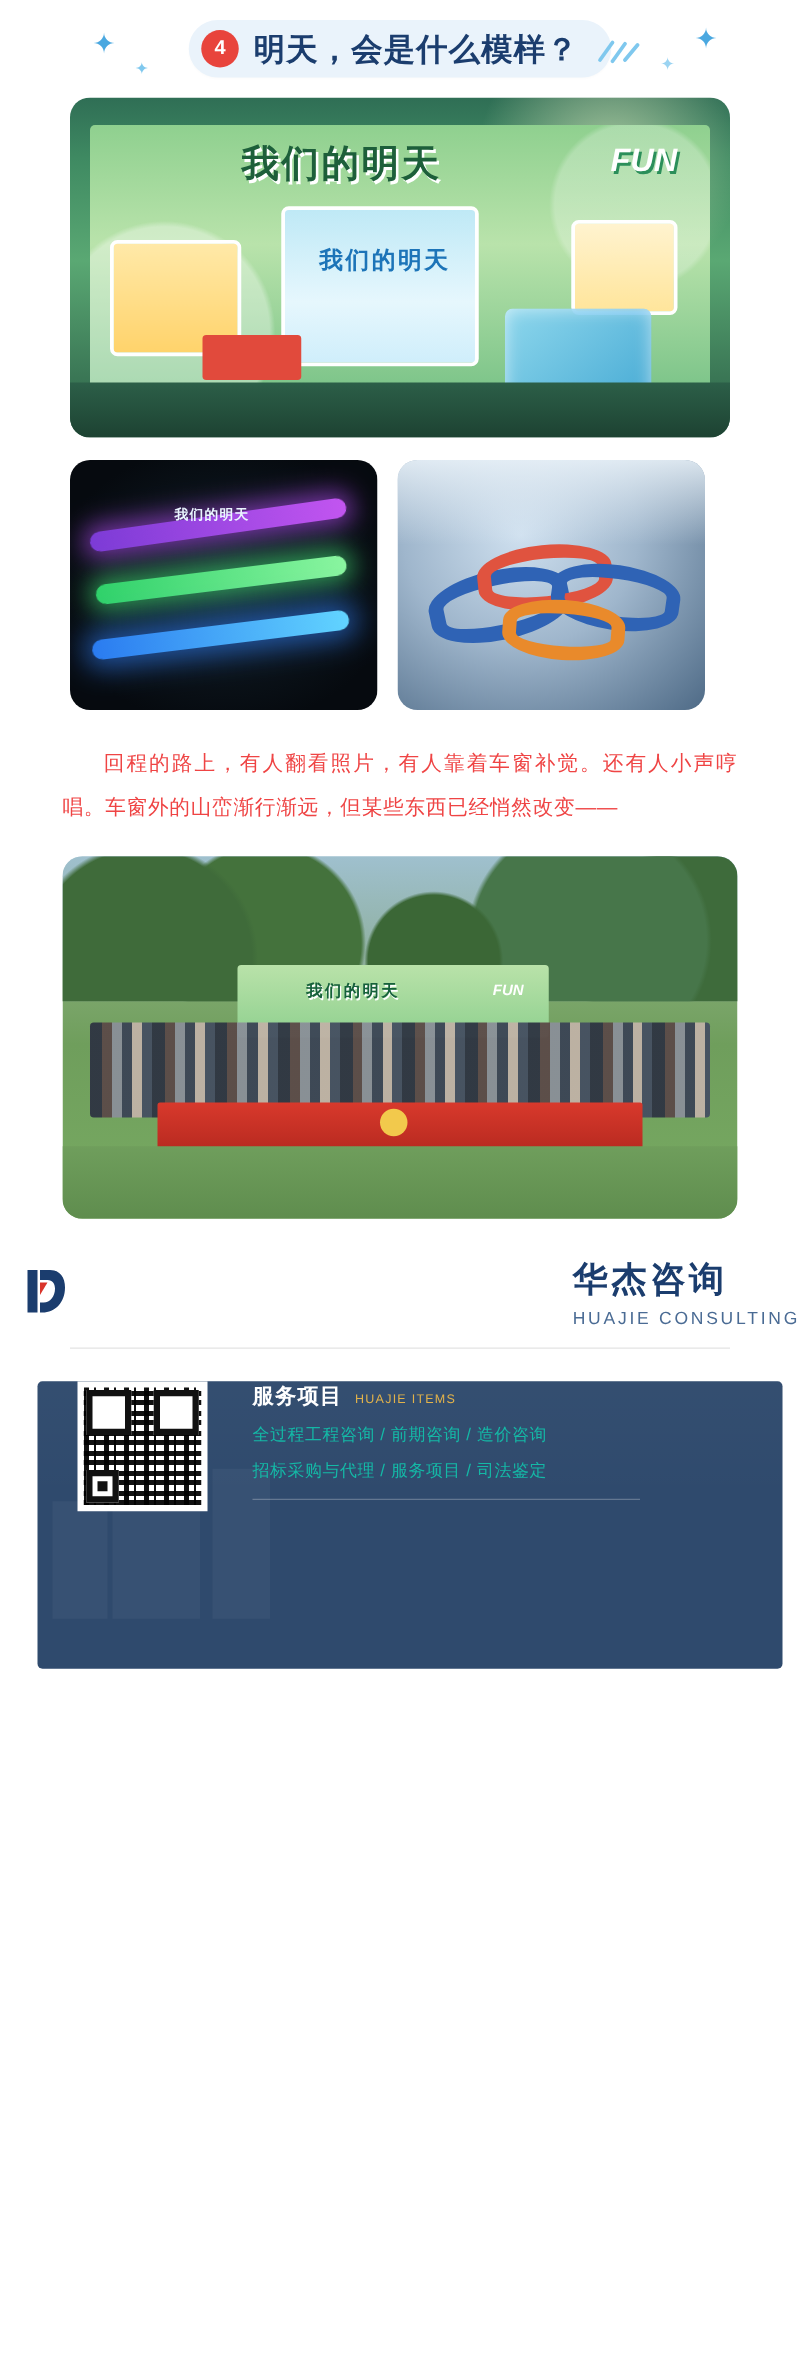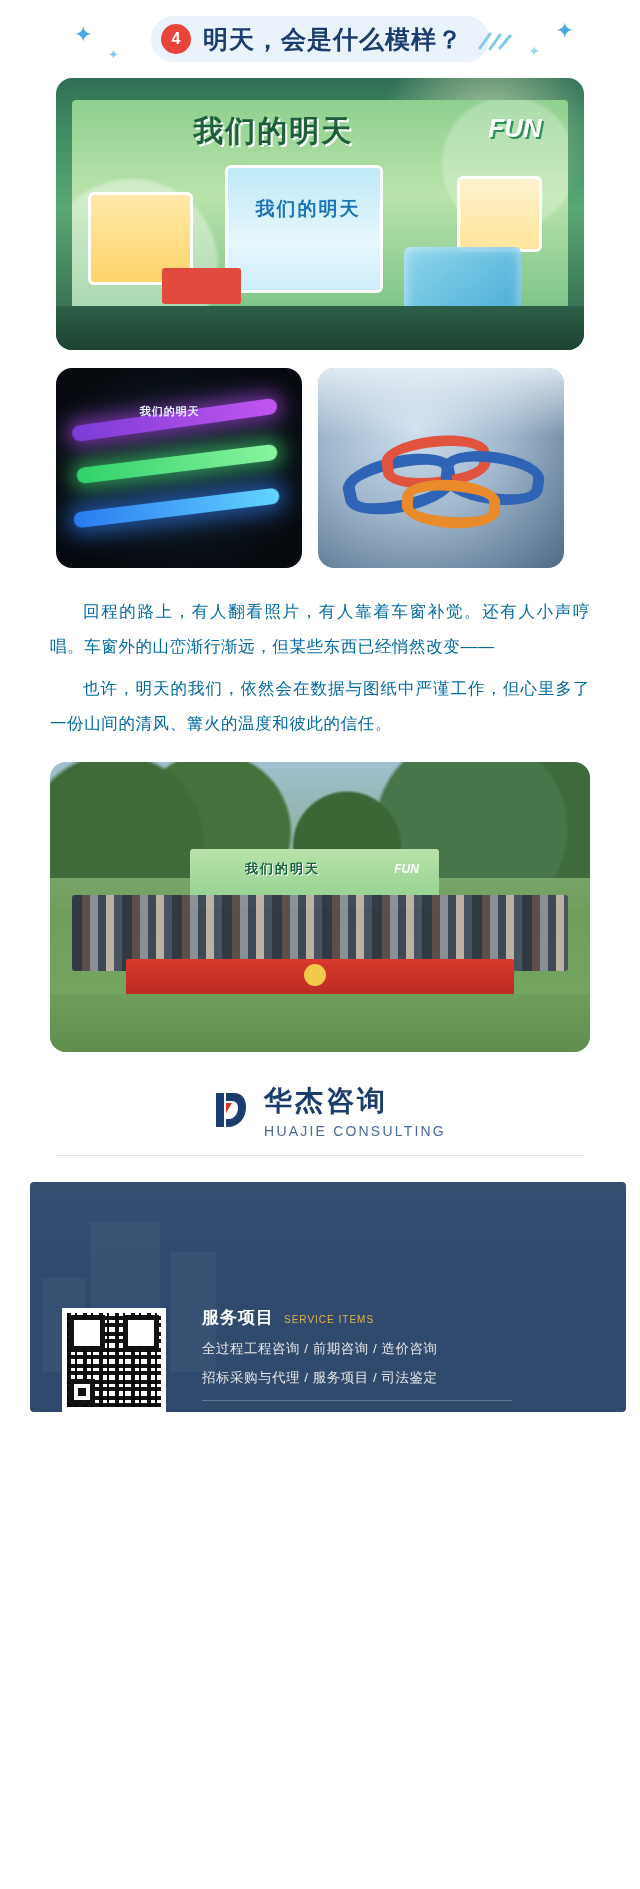--- a/index.html
+++ b/index.html
@@ -172,21 +172,21 @@
   }
   .bands .r1{ left:10%; top:44%; width:46%; height:28%; border-width:12px; border-color:#2f63b5; transform:rotate(-12deg);}
   .bands .r2{ left:26%; top:34%; width:44%; height:26%; border-width:11px; border-color:#e0533f; transform:rotate(-6deg);}
   .bands .r3{ right:8%;  top:42%; width:42%; height:26%; border-width:11px; border-color:#2f63b5; transform:rotate(8deg);}
   .bands .r4{ left:34%;  top:56%; width:40%; height:24%; border-width:11px; border-color:#e98a2b; transform:rotate(4deg);}
   .bands .blur-top{ position:absolute; left:0; right:0; top:0; height:34%; background:linear-gradient(180deg,rgba(236,244,250,.85),rgba(236,244,250,0)); }
 
   
   .body-text {
     margin: 26px 50px 0 50px;
-    color: #0369a1;
+    color: #ef4444;
     font-size: 16.5px;
     line-height: 2.15;
     letter-spacing: 0.6px;
     text-align: justify;
   }
   .body-text p { margin: 0 0 6px 0; text-indent: 2em; }
 
   
   .group {
     margin: 20px 50px 0 50px;
@@ -232,21 +232,21 @@
     background:#f2c94c;
   }
   .grassy .lawn{
     position:absolute; left:0; right:0; bottom:0; height:20%;
     background:linear-gradient(180deg,#6f9e5c,#5f8d4e);
   }
 
   
   .logo-row {
     margin: 30px 0 0 16px;
-    display: flex; align-items: center; justify-content: center; gap: 12px;
+    display: flex; align-items: center; justify-content: space-between; gap: 12px;
   }
   .logo-mark {
     width: 42px; height: 42px; position: relative;
   }
   .logo-text-cn {
     font-size: 28px; font-weight: bold; color: #1b3d6e; letter-spacing: 3px;
   }
   .logo-text-en {
     font-size: 14px; color: #4a6b94; letter-spacing: 2.2px; margin-top: 3px;
   }
@@ -257,21 +257,21 @@
 
   
   .footer {
     margin: 26px 14px 0 30px;
     background: #2f4a6d;
     border-radius: 4px;
     height: 230px;
     position: relative;
     overflow: hidden;
     display: flex;
-    align-items: flex-end;
+    align-items: flex-start;
   }
   .footer .skyline {
     position: absolute; inset: 0;
     background:
       linear-gradient(180deg, rgba(255,255,255,0.05) 0%, rgba(255,255,255,0) 40%);
     opacity:.5;
   }
   .footer .sky-shape {
     position:absolute; background: rgba(255,255,255,0.045);
   }
@@ -306,21 +306,21 @@
 
   .footer-content {
     margin-left: 36px;
     color: #ffffff;
     position: relative;
     z-index: 2;
   }
   .svc-head { display:flex; align-items:baseline; gap:10px; }
   .svc-cn { font-size: 17px; font-weight: bold; letter-spacing: 1px; }
   .svc-en { font-size: 10px; color: #e2b24a; letter-spacing: 1px; }
-  .svc-line { font-size: 13.5px; margin-top: 11px; letter-spacing: .5px; color:#e5e5e5;}
+  .svc-line { font-size: 13.5px; margin-top: 11px; letter-spacing: .5px; color:#14b8a6;}
   .footer-rule { height:1px; background: rgba(255,255,255,0.25); margin: 13px 0 11px 0; width: 310px;}
   .contact { font-size: 11.5px; line-height: 1.85; color: #f2f6fa; }
   .contact b { font-weight: bold; }
 </style>
 </head>
 <body>
 
 <div class="page">
 
   <div class="section-header">
@@ -370,21 +370,20 @@
         <div class="ring r2"></div>
         <div class="ring r3"></div>
         <div class="ring r4"></div>
         <div class="blur-top"></div>
       </div>
     </div>
   </div>
 
   <div class="body-text">
     <p>回程的路上，有人翻看照片，有人靠着车窗补觉。还有人小声哼唱。车窗外的山峦渐行渐远，但某些东西已经悄然改变——</p>
-    <p>也许，明天的我们，依然会在数据与图纸中严谨工作，但心里多了一份山间的清风、篝火的温度和彼此的信任。</p>
   </div>
 
   <div class="img-wrap group">
     <div class="grassy">
       <div class="trees"></div>
       <div class="backdrop">
         <div class="bt">我们的明天</div>
         <div class="bf">FUN</div>
       </div>
       <div class="crowd"></div>
@@ -417,21 +416,21 @@
 
     <div class="qr">
       <div class="qr-inner">
         <span class="qr-eye3"></span>
       </div>
     </div>
 
     <div class="footer-content">
       <div class="svc-head">
         <span class="svc-cn">服务项目</span>
-        <span class="svc-en">SERVICE ITEMS</span>
+        <span class="svc-en">HUAJIE ITEMS</span>
       </div>
       <div class="svc-line">全过程工程咨询  /  前期咨询  /  造价咨询</div>
       <div class="svc-line">招标采购与代理  /  服务项目  /  司法鉴定</div>
       <div class="footer-rule"></div>
     </div>
   </div>
 
 </div>
 
 </body></html>

